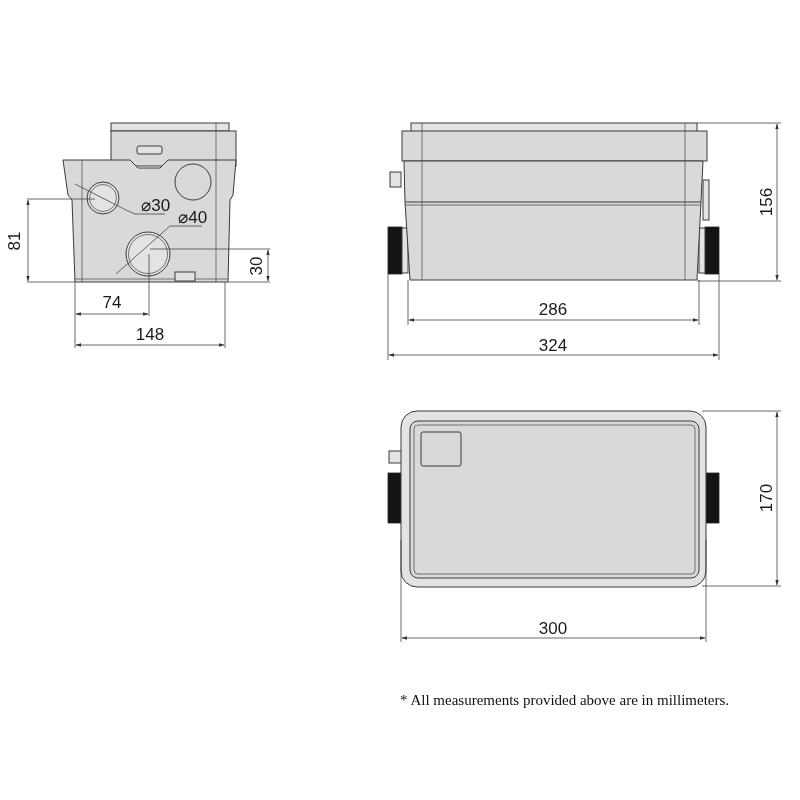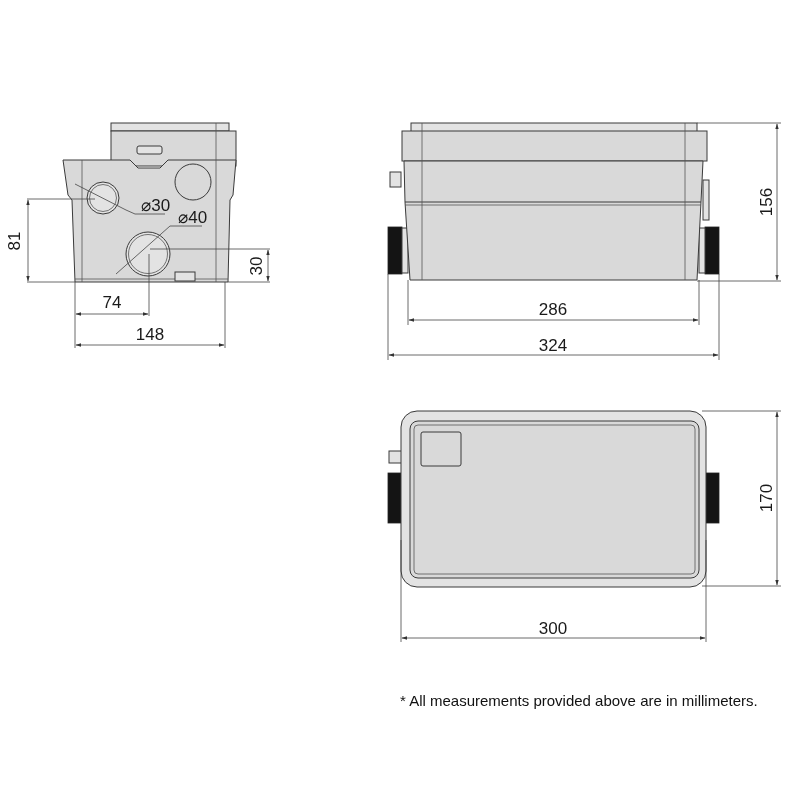--- a/index.html
+++ b/index.html
@@ -8,21 +8,21 @@
   svg { position: absolute; left: 0; top: 0; }
   .body-fill { fill: #d9d9d9; stroke: #3a3a3a; stroke-width: 1; }
   .body-fill-light { fill: #e3e3e3; stroke: #3a3a3a; stroke-width: 1; }
   .edge { fill: none; stroke: #3a3a3a; stroke-width: 1; }
   .thin { fill: none; stroke: #555; stroke-width: 0.8; }
   .dim { fill: none; stroke: #444; stroke-width: 0.8; }
   .arrow { fill: #333; }
   .black-fill { fill: #141414; stroke: #222; stroke-width: 0.8; }
   .dim-text { font-family: "Liberation Sans", sans-serif; font-size: 17px; fill: #1a1a1a; }
   .footnote { position: absolute; left: 400px; top: 692px; font-size: 15px; color: #111;
-              font-family: Liberation Sans, sans-serif; white-space: nowrap; }
+              font-family: Liberation Serif, serif; white-space: nowrap; }
 </style>
 </head>
 <body>
 
 <svg width="800" height="800" viewBox="0 0 800 800">
   <defs>
     <marker id="arr" viewBox="0 0 10 10" refX="9" refY="5" markerWidth="7" markerHeight="7" orient="auto-start-reverse">
       <path d="M0,2 L10,5 L0,8 z" class="arrow"></path>
     </marker>
   </defs>

